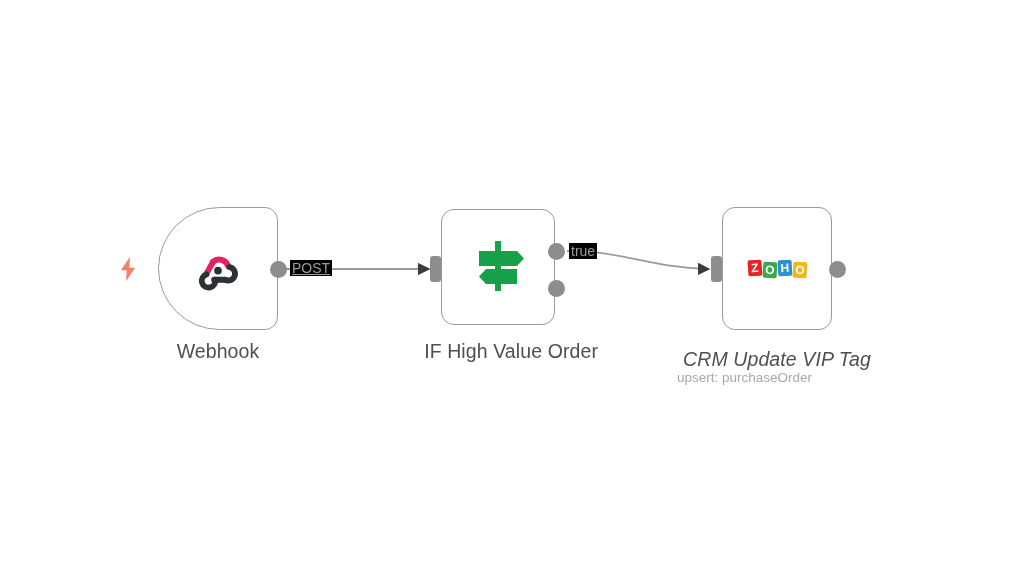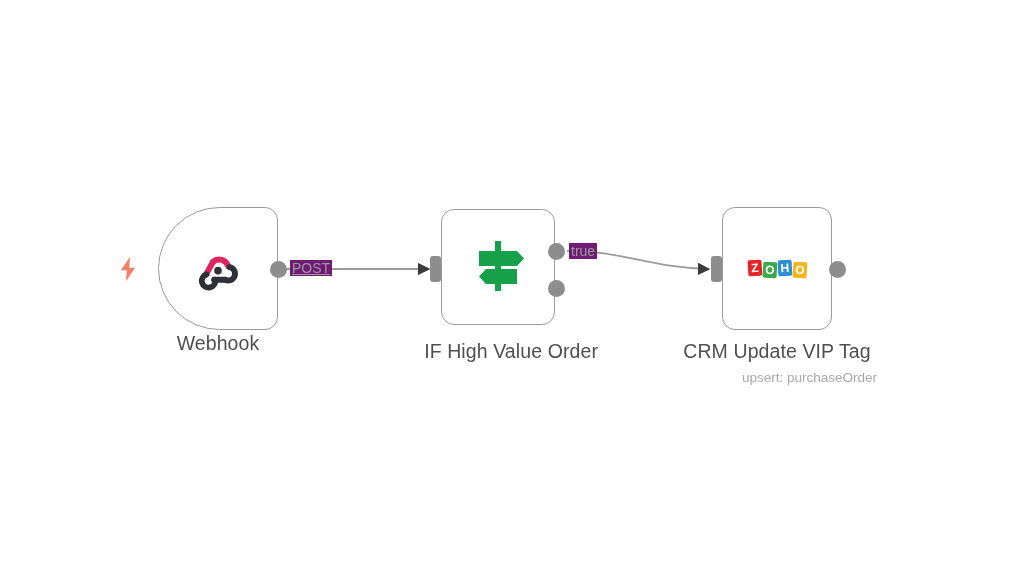--- a/index.html
+++ b/index.html
@@ -62,21 +62,21 @@
     position: absolute;
     text-align: center;
     color: #4f4f4f;
     font-size: 19.5px;
     letter-spacing: 0.1px;
     white-space: nowrap;
     z-index: 4;
   }
   .node-sublabel {
     position: absolute;
-    text-align: right;
+    text-align: left;
     color: #a8a8a8;
     font-size: 13.5px;
     white-space: nowrap;
     z-index: 4;
   }
 
   
   .port-dot {
     position: absolute;
     width: 17px;
@@ -92,21 +92,21 @@
     border-radius: 3px;
     background: #8d8d8d;
     z-index: 5;
   }
 
   
   .edge-label {
     position: absolute;
     font-size: 14px;
     color: #9b9b9b;
-    background: #701a75;
+    background: #000000;
     padding: 0 2px;
     white-space: nowrap;
     z-index: 6;
   }
 
   
   .trigger-bolt {
     position: absolute;
     z-index: 4;
   }
@@ -171,21 +171,21 @@
     </div>
   </div>
 
   <div class="port-dot" style="left:270px; top:261px;"></div>
 
   <div class="trigger-bolt" style="left:117px; top:256px;">
     <svg width="22" height="26" viewBox="0 0 16 20">
       <path d="M9.5 0.5 L2.5 11 L7 11 L6.5 19.5 L13.5 9 L9 9 Z" fill="#f4806a"></path>
     </svg>
   </div>
-  <div class="node-label" style="left:118px; top:332px; width:200px;">Webhook</div>
+  <div class="node-label" style="left:118px; top:340px; width:200px;">Webhook</div>
 
   <div class="edge-label" style="left:290px; top:260px;text-decoration:underline;">POST</div>
 
   <div class="node node-regular" style="left:441px; top:209px; width:114px; height:116px;">
     <div class="node-icon">
       <svg width="62" height="60" viewBox="0 0 62 60">
 
         <rect x="28" y="4" width="6" height="50" fill="#17a04a"></rect>
 
         <path d="M12 14 L50 14 L57 21.5 L50 29 L12 29 Z" fill="#17a04a"></path>
@@ -211,16 +211,16 @@
         <span class="o1">O</span>
         <span class="h">H</span>
         <span class="o2">O</span>
       </div>
     </div>
   </div>
 
   <div class="port-rect" style="left:711px; top:256px;"></div>
 
   <div class="port-dot" style="left:829px; top:261px;"></div>
-  <div class="node-label" style="left:677px; top:340px; width:200px;">CRM Update VIP Tag</div>
+  <div class="node-label" style="left:677px; top:348px; width:200px;font-style:italic;">CRM Update VIP Tag</div>
   <div class="node-sublabel" style="left:677px; top:370px; width:200px;">upsert: purchaseOrder</div>
 
 </div>
 
 </body></html>

